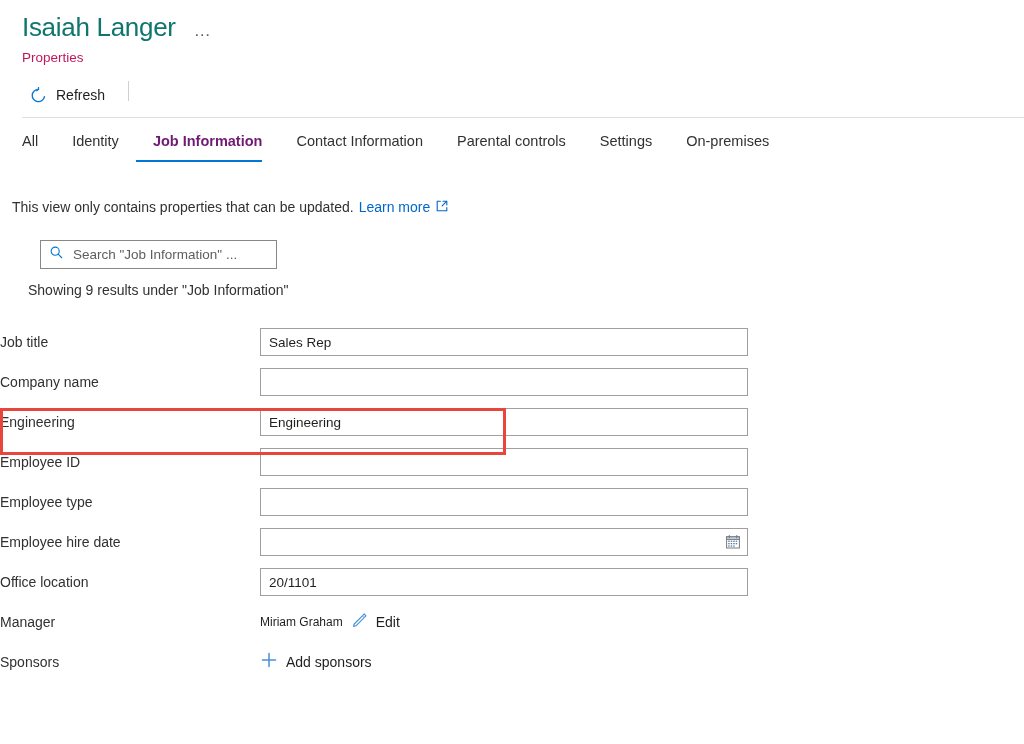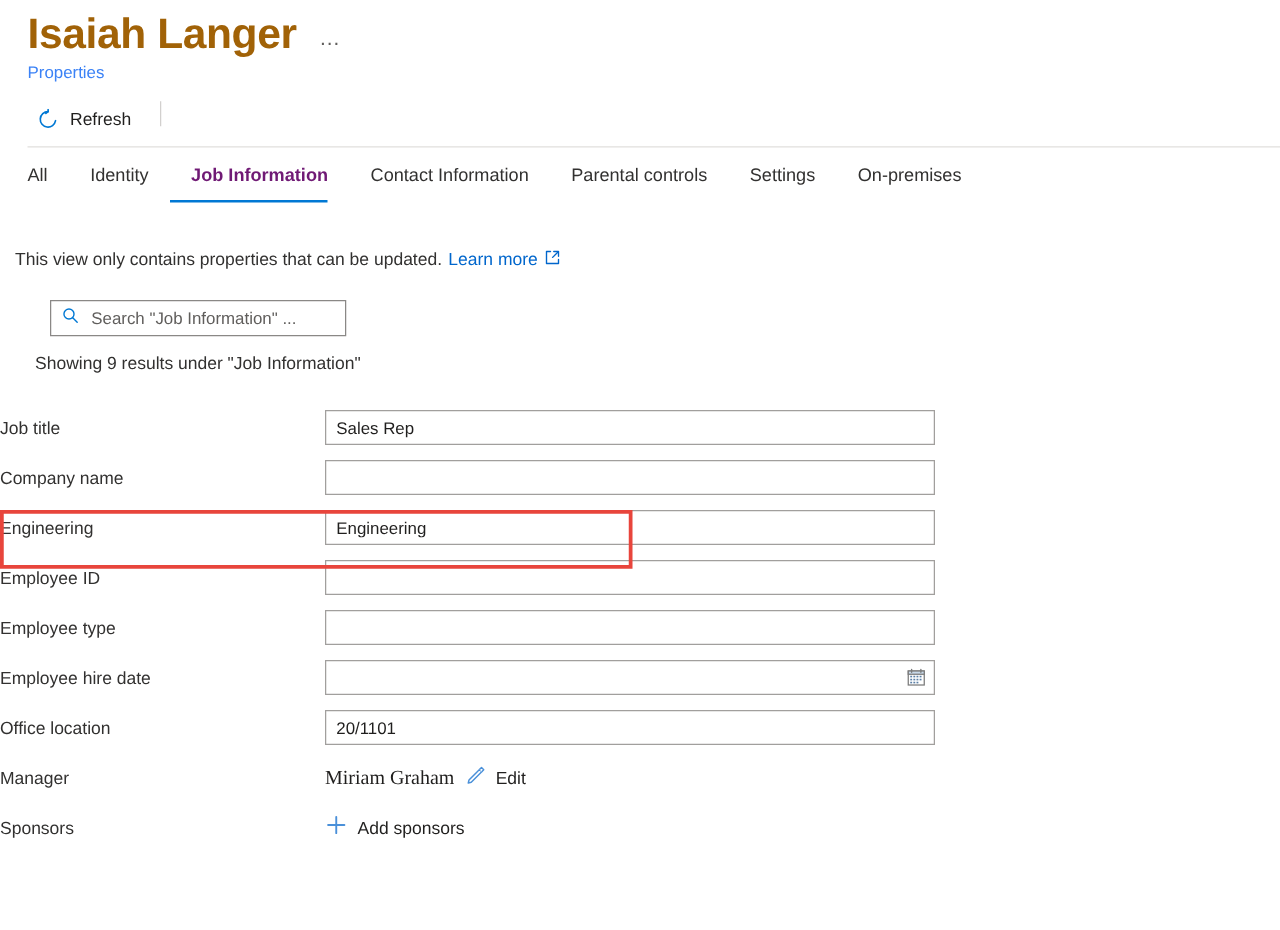--- a/index.html
+++ b/index.html
@@ -13,39 +13,39 @@
     color: #323130;
     overflow: hidden;
   }
 
   .page { position: relative; width: 1024px; height: 744px; background:#fff; }
 
   
   .header { padding: 10px 0 0 22px; }
   .title-row { display: flex; align-items: center; gap: 14px; }
   .page-title {
-    font-size: 34px;
-    font-weight: bold;
+    font-size: 26px;
+    font-weight: normal;
     letter-spacing: -0.3px;
-    color: #a16207;
+    color: #0f766e;
     line-height: 34px;
   }
   .ellipsis-btn {
     font-size: 17px;
     color: #605e5c;
     line-height: 20px;
     letter-spacing: 1px;
     padding: 2px 4px;
     cursor: pointer;
     position: relative;
     top: 4px;
   }
   .subtitle {
     font-size: 13.5px;
-    color: #3b82f6;
+    color: #be185d;
     margin-top: 5px;
     line-height: 17px;
   }
 
   
   .cmdbar {
     display: flex;
     align-items: flex-start;
     margin: 15px 0 0 22px;
     height: 32px;
@@ -202,21 +202,21 @@
   .action-link {
     display: inline-flex;
     align-items: center;
     gap: 8px;
     font-size: 14px;
     color: #201f1e;
     cursor: pointer;
     line-height: 19px;
   }
   .action-text { color: #201f1e; }
-  .value-text { font-size: 16px; color: #201f1e; line-height: 19px; font-family: Liberation Serif, serif; }
+  .value-text { font-size: 12px; color: #201f1e; line-height: 19px; }
   .inline-group { display: flex; align-items: center; gap: 9px; }
 
   
   .highlight-box {
     position: absolute;
     left: 0px;
     top: 408px;
     width: 506px;
     height: 47px;
     border: 3px solid #e8453c;

